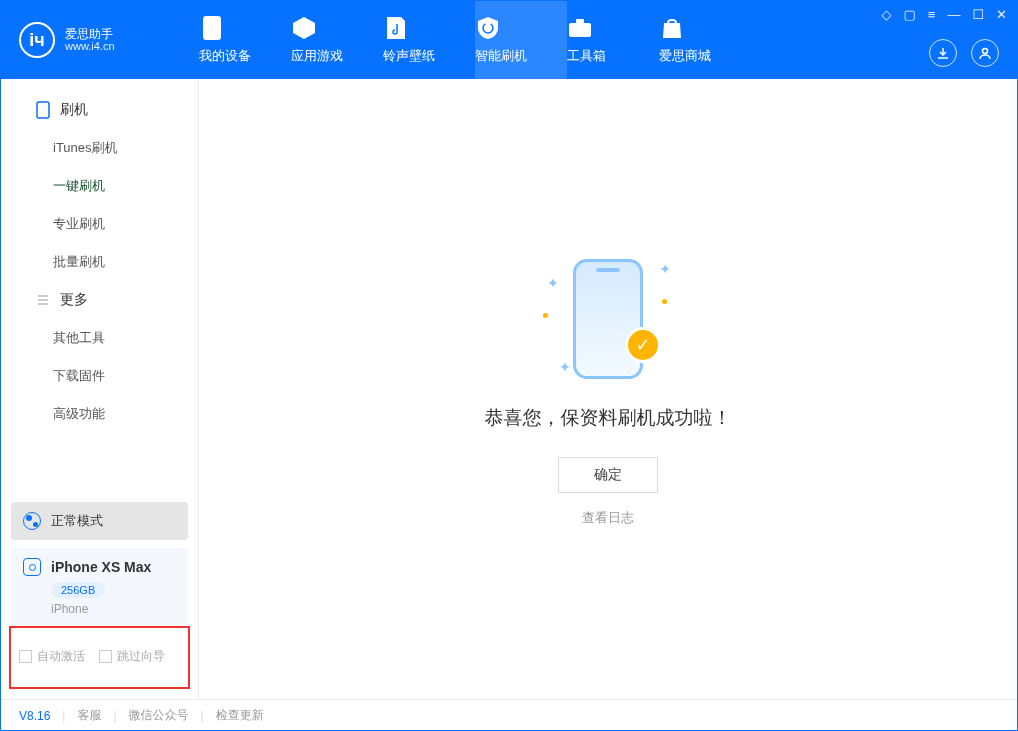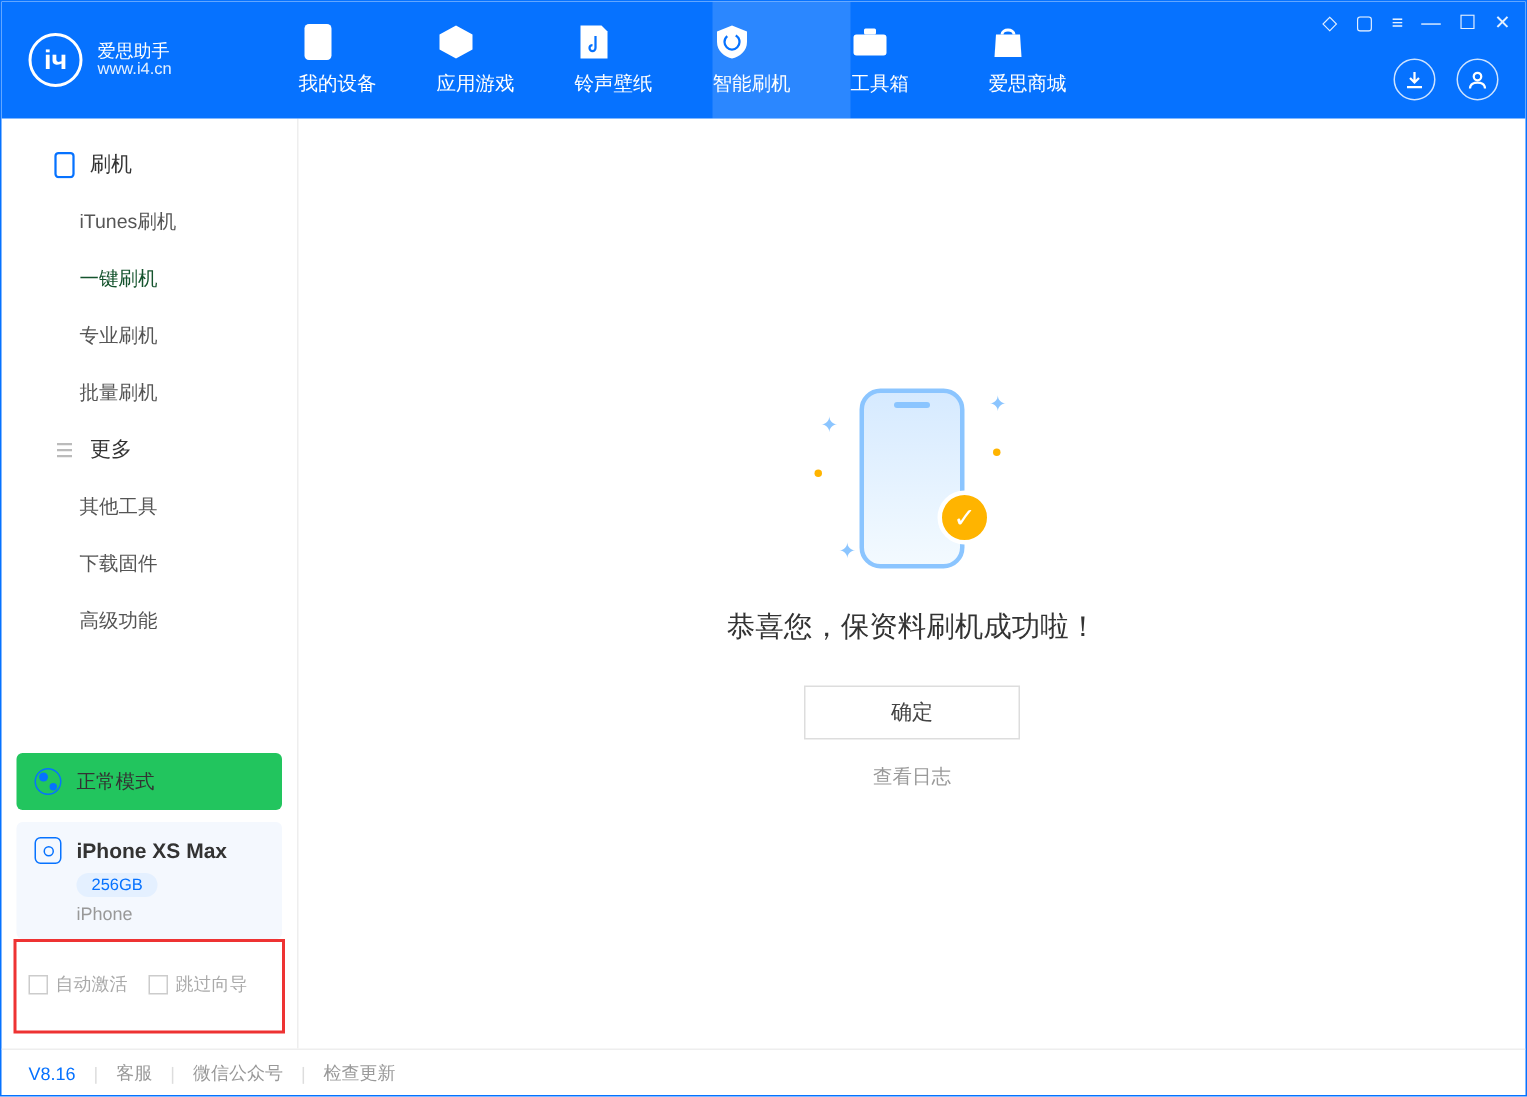--- a/index.html
+++ b/index.html
@@ -19,21 +19,21 @@
 .header-right { position: absolute; right: 18px; bottom: 12px; display: flex; gap: 14px; }
 .circ-btn { width: 28px; height: 28px; border: 1.5px solid rgba(255,255,255,.8); border-radius: 50%; display: flex; align-items: center; justify-content: center; color: #fff; cursor: pointer; }
 .body-area { display: flex; height: 620px; }
 .sidebar { width: 198px; border-right: 1px solid #eee; display: flex; flex-direction: column; }
 .side-top { flex: 1; padding-top: 12px; }
 .side-group-header { display: flex; align-items: center; padding: 10px 35px; font-size: 14px; color: #333; font-weight: 500; }
 .side-group-header svg { margin-right: 10px; }
 .side-item { padding: 10px 18px 10px 52px; font-size: 13px; color: #555; cursor: pointer; }
 .side-item.active { color: #14532d; }
 .side-bottom { padding: 10px; }
-.mode-card { background: #22c55e; border-radius: 4px; padding: 10px 12px; margin-bottom: 8px; display: flex; align-items: center; font-size: 13px; color: #333; }
+.mode-card { background: #e5e5e5; border-radius: 4px; padding: 10px 12px; margin-bottom: 8px; display: flex; align-items: center; font-size: 13px; color: #333; }
 .mode-icon { width: 18px; height: 18px; border: 1.5px solid #0672ff; border-radius: 50%; margin-right: 10px; position: relative; }
 .mode-icon::before { content:''; position:absolute; width:6px; height:6px; background:#0672ff; border-radius:50%; top:2px; left:2px;}
 .mode-icon::after { content:''; position:absolute; width:5px; height:5px; background:#0672ff; border-radius:50%; bottom:2px; right:2px;}
 .device-card { background: #f4f8fe; border-radius: 4px; padding: 10px 12px; }
 .device-row { display: flex; align-items: center; }
 .device-iconbox { width: 18px; height: 18px; border: 1.5px solid #0672ff; border-radius: 4px; margin-right: 10px; display:flex; align-items:center; justify-content:center;}
 .device-iconbox::after{content:''; width:5px; height:5px; border:1.5px solid #0672ff; border-radius:50%;}
 .device-name { font-size: 14px; font-weight: 600; color: #333; }
 .device-storage { display: inline-block; background: #e4f0ff; color: #0672ff; font-size: 11px; padding: 2px 10px; border-radius: 10px; margin: 6px 0 4px 28px; }
 .device-type { font-size: 12px; color: #999; margin-left: 28px; }
@@ -42,21 +42,21 @@
 .chk-box { width: 13px; height: 13px; border: 1px solid #ccc; margin-right: 5px; background:#fff; }
 .main { flex: 1; display: flex; flex-direction: column; align-items: center; justify-content: center; }
 .success-art { position: relative; width: 130px; height: 130px; margin-bottom: 24px; }
 .phone { position: absolute; left: 30px; top: 8px; width: 70px; height: 120px; border: 3px solid #8bc5ff; border-radius: 14px; background: linear-gradient(#d6eaff,#f3faff); }
 .phone::before { content:''; position:absolute; top:6px; left:50%; transform:translateX(-50%); width:24px; height:4px; background:#8bc5ff; border-radius:3px;}
 .badge { position: absolute; right: 12px; bottom: 18px; width: 36px; height: 36px; background: #ffb400; border-radius: 50%; border: 3px solid #fff; display:flex; align-items:center; justify-content:center; color:#fff; font-size:18px;}
 .spark { position: absolute; color: #8bc5ff; font-size: 14px; }
 .spark.s1 { left: 4px; top: 24px; } .spark.s2 { right: 2px; top: 10px; } .spark.s3 { left: 16px; bottom: 6px; }
 .dot { position:absolute; width:5px; height:5px; background:#ffb400; border-radius:50%;} .dot.d1{left:0; top:62px;} .dot.d2{right:6px; top:48px;}
 .success-text { font-size: 19px; color: #333; margin-bottom: 26px; }
-.ok-btn { width: 144px; height: 36px; border: 1px solid #ddd; background: #fff; font-size: 14px; color: #444; cursor: pointer; margin-bottom: 16px; }
+.ok-btn { width: 100px; height: 36px; border: 1px solid #ddd; background: #fff; font-size: 14px; color: #444; cursor: pointer; margin-bottom: 16px; }
 .view-log { font-size: 13px; color: #999; text-decoration: none; cursor: pointer; }
 .footer { height: 32px; border-top: 1px solid #eee; display: flex; align-items: center; padding: 0 18px; font-size: 12px; color: #999; }
 .footer-left { flex: 1; display: flex; align-items: center; }
 .footer-right { display: flex; align-items: center; gap: 12px; }
 .footer-right span { cursor: pointer; }
 .ver { color: #0672ff; }
 .sep { color: #ddd; }
 </style>
 </head>
 <body>

